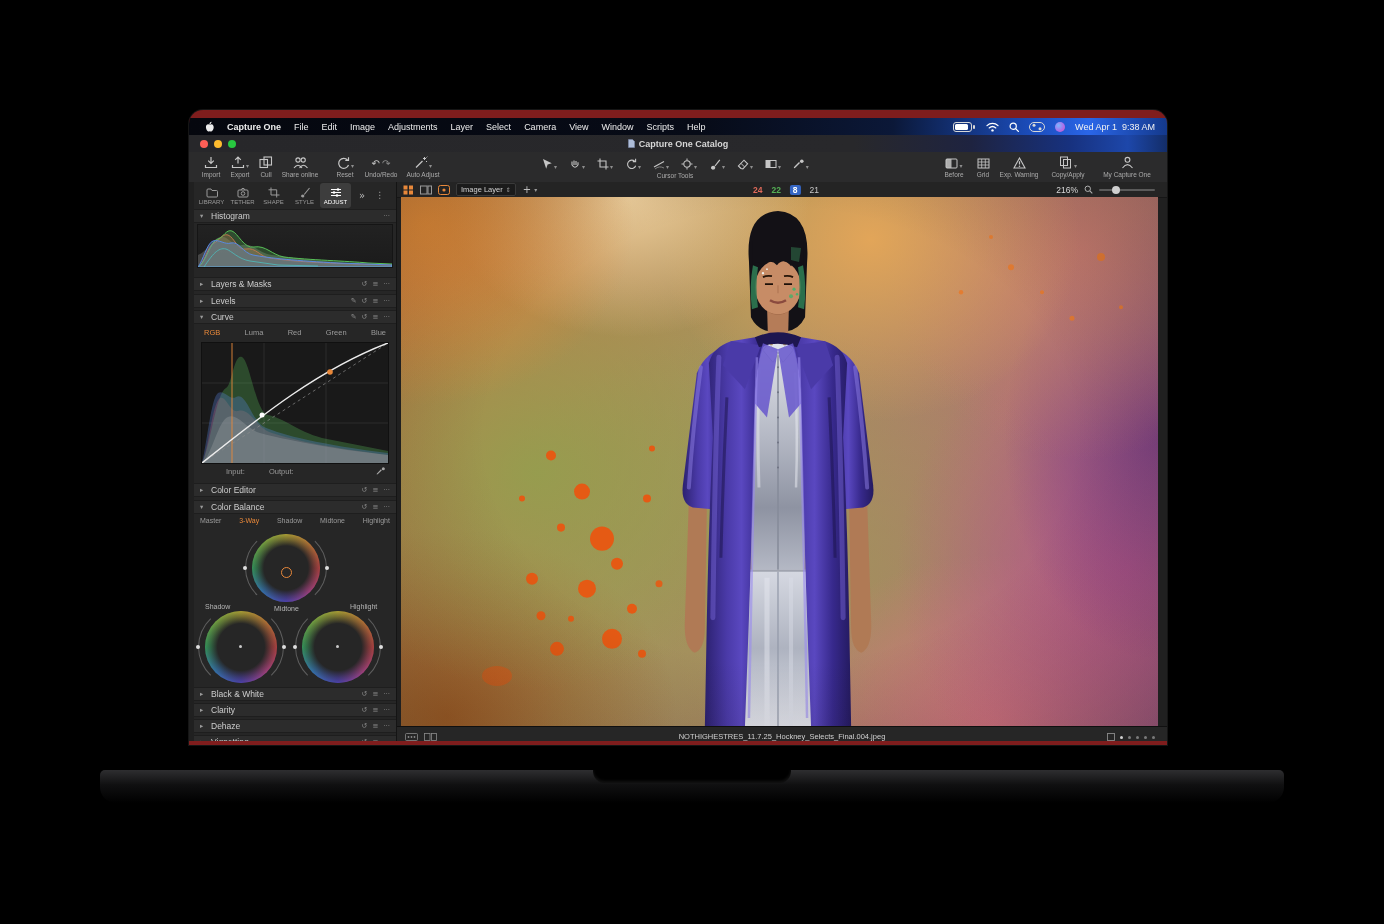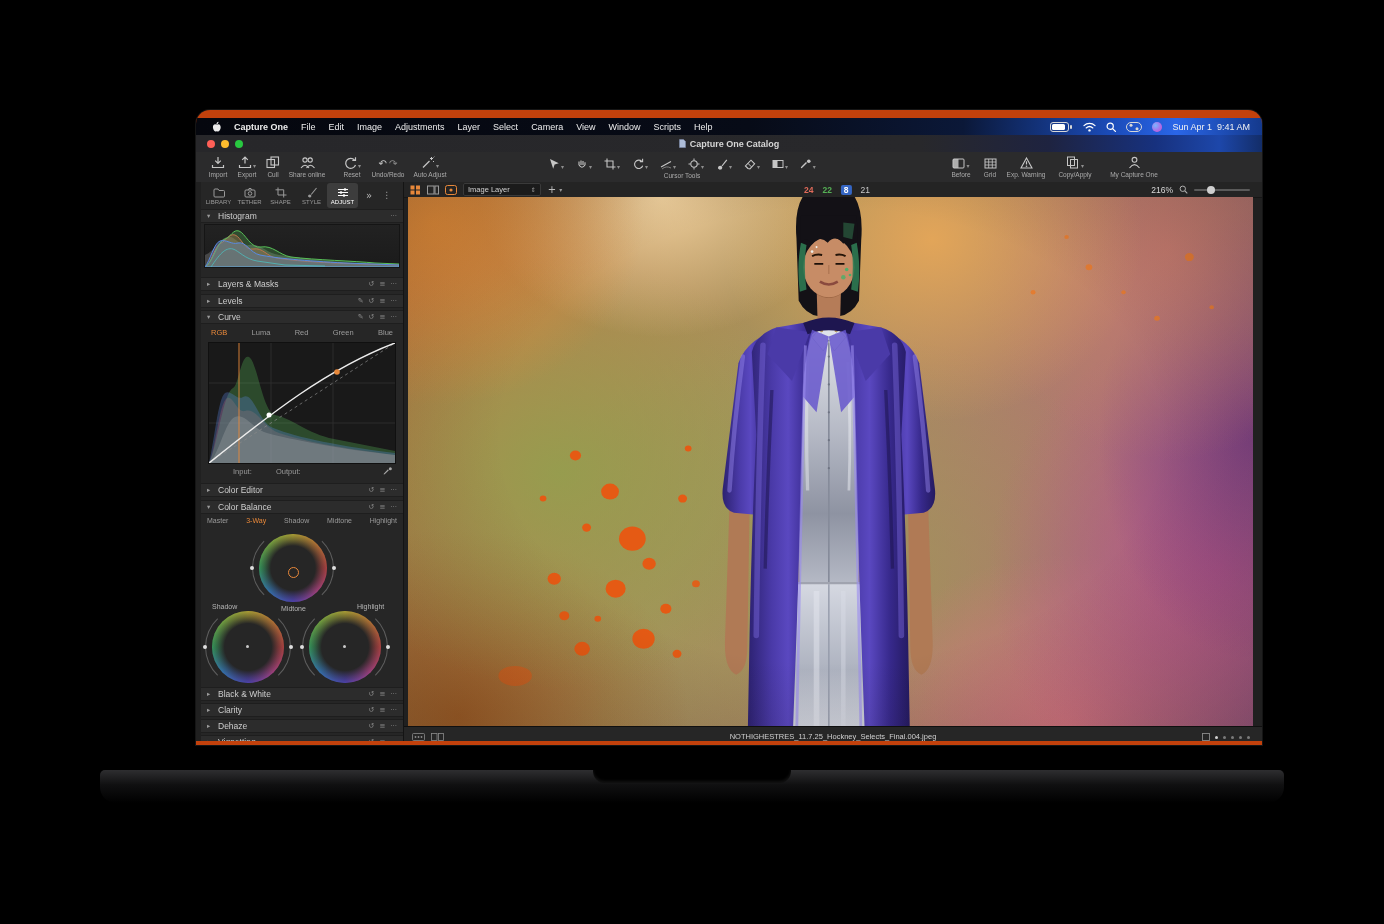--- a/index.html
+++ b/index.html
@@ -2,21 +2,21 @@
 <html><head>
 <meta charset="utf-8">
 <style>
   html,body{margin:0;padding:0;background:#000;}
   body{width:1384px;height:924px;position:relative;font-family:"Liberation Sans","DejaVu Sans",sans-serif;
        -webkit-font-smoothing:antialiased;overflow:hidden;}
   .abs{position:absolute;}
   .glyph{font-family:"DejaVu Sans",sans-serif;line-height:1;}
 
   
-  .screen{position:absolute;left:196px;top:110px;width:1066px;height:635px;background:#c2410c;
+  .screen{position:absolute;left:189px;top:110px;width:978px;height:635px;background:#7f1d1d;
           border-radius:14px 14px 0 0;overflow:hidden;box-shadow:0 0 0 1px #151515;}
   .base{position:absolute;left:100px;top:770px;width:1184px;height:33px;
         background:linear-gradient(#2e2e30,#101011 45%,#000);border-radius:5px 5px 16px 16px;}
   .notch{position:absolute;left:50%;transform:translateX(-50%);top:0;width:198px;height:13px;
          background:#000;border-radius:0 0 12px 12px;box-shadow:inset 0 -2px 3px rgba(255,255,255,.07);}
 
   
   .menubar{position:absolute;left:0;top:8px;width:100%;height:17px;display:flex;align-items:center;
            background:linear-gradient(90deg,#05070e 0%,#070b17 52%,#0b1838 72%,#1b4cba 86%,#2a66e8 92%,#14398c 100%);
            color:#ececec;font-size:9px;}
@@ -85,21 +85,21 @@
   .arc{position:absolute;top:-5px;bottom:-5px;left:-7px;right:-7px;border-radius:50%;border:1.5px solid transparent;}
   .arc-l{border-left-color:#5e5e5e;}
   .arc-r{border-right-color:#5e5e5e;}
   .arc-dot{position:absolute;width:4px;height:4px;border-radius:50%;background:#dedede;top:50%;margin-top:-2px;}
   .marker-ring{position:absolute;width:9px;height:9px;border:1.5px solid #e8883a;border-radius:50%;}
   .marker-dot{position:absolute;width:3px;height:3px;background:#c9c9c9;border-radius:50%;}
 
   
   .layerbar{position:absolute;left:0;top:0;right:0;height:15px;background:#242424;border-bottom:1px solid #161616;
             display:flex;align-items:center;font-size:8px;color:#c2c2c2;}
-  .lb-select{display:flex;align-items:center;gap:21px;background:#1b1b1b;border:1px solid #3a3a3a;border-radius:2px;
+  .lb-select{display:flex;align-items:center;gap:3px;background:#1b1b1b;border:1px solid #3a3a3a;border-radius:2px;
              height:11px;padding:0 4px;margin-left:6px;font-size:7.5px;color:#d2d2d2;}
   .counts{position:absolute;left:50%;transform:translateX(-50%);display:flex;gap:9px;align-items:center;font-size:8.5px;font-weight:700;}
   .count-pill{background:#3566c4;color:#fff;border-radius:2px;padding:0 3px;font-weight:700;}
   .zoomgrp{position:absolute;right:12px;display:flex;align-items:center;gap:6px;}
   .zoom-slider{width:56px;height:2px;background:#5a5a5a;border-radius:1px;position:relative;}
   .zoom-thumb{position:absolute;left:13px;top:-3px;width:8px;height:8px;border-radius:50%;background:#cfcfcf;}
 
   .image-area{position:absolute;left:4px;right:9px;top:15px;bottom:14px;background:#101010;overflow:hidden;}
   .photo{position:absolute;inset:0;
     background:
@@ -172,21 +172,21 @@
           </svg>
       </span>
       <span>
         <svg width="16" height="10" viewBox="0 0 16 10">
             <rect x="0.5" y="0.5" width="15" height="9" rx="4.5" fill="none" stroke="#d8d8d8"></rect>
             <circle cx="5" cy="3.2" r="1.5" fill="#d8d8d8"></circle>
             <circle cx="11" cy="6.8" r="1.5" fill="#d8d8d8"></circle>
           </svg>
       </span>
       <span style="width:10px;height:10px;border-radius:50%;background:radial-gradient(circle at 35% 35%,#7ab6ff,#b06ae8 60%,#e85aa0);"></span>
-      <span class="clock">Sun Apr 1  9:41 AM</span>
+      <span class="clock">Wed Apr 1  9:38 AM</span>
     </div>
   </div>
 
   <div class="titlebar">
     <div style="display:flex;align-items:center;padding-left:11px;z-index:2;">
       <span class="tl" style="background:#ff5f57;"></span>
       <span class="tl" style="background:#febc2e;"></span>
       <span class="tl" style="background:#28c840;"></span>
     </div>
     <div class="title-center">

